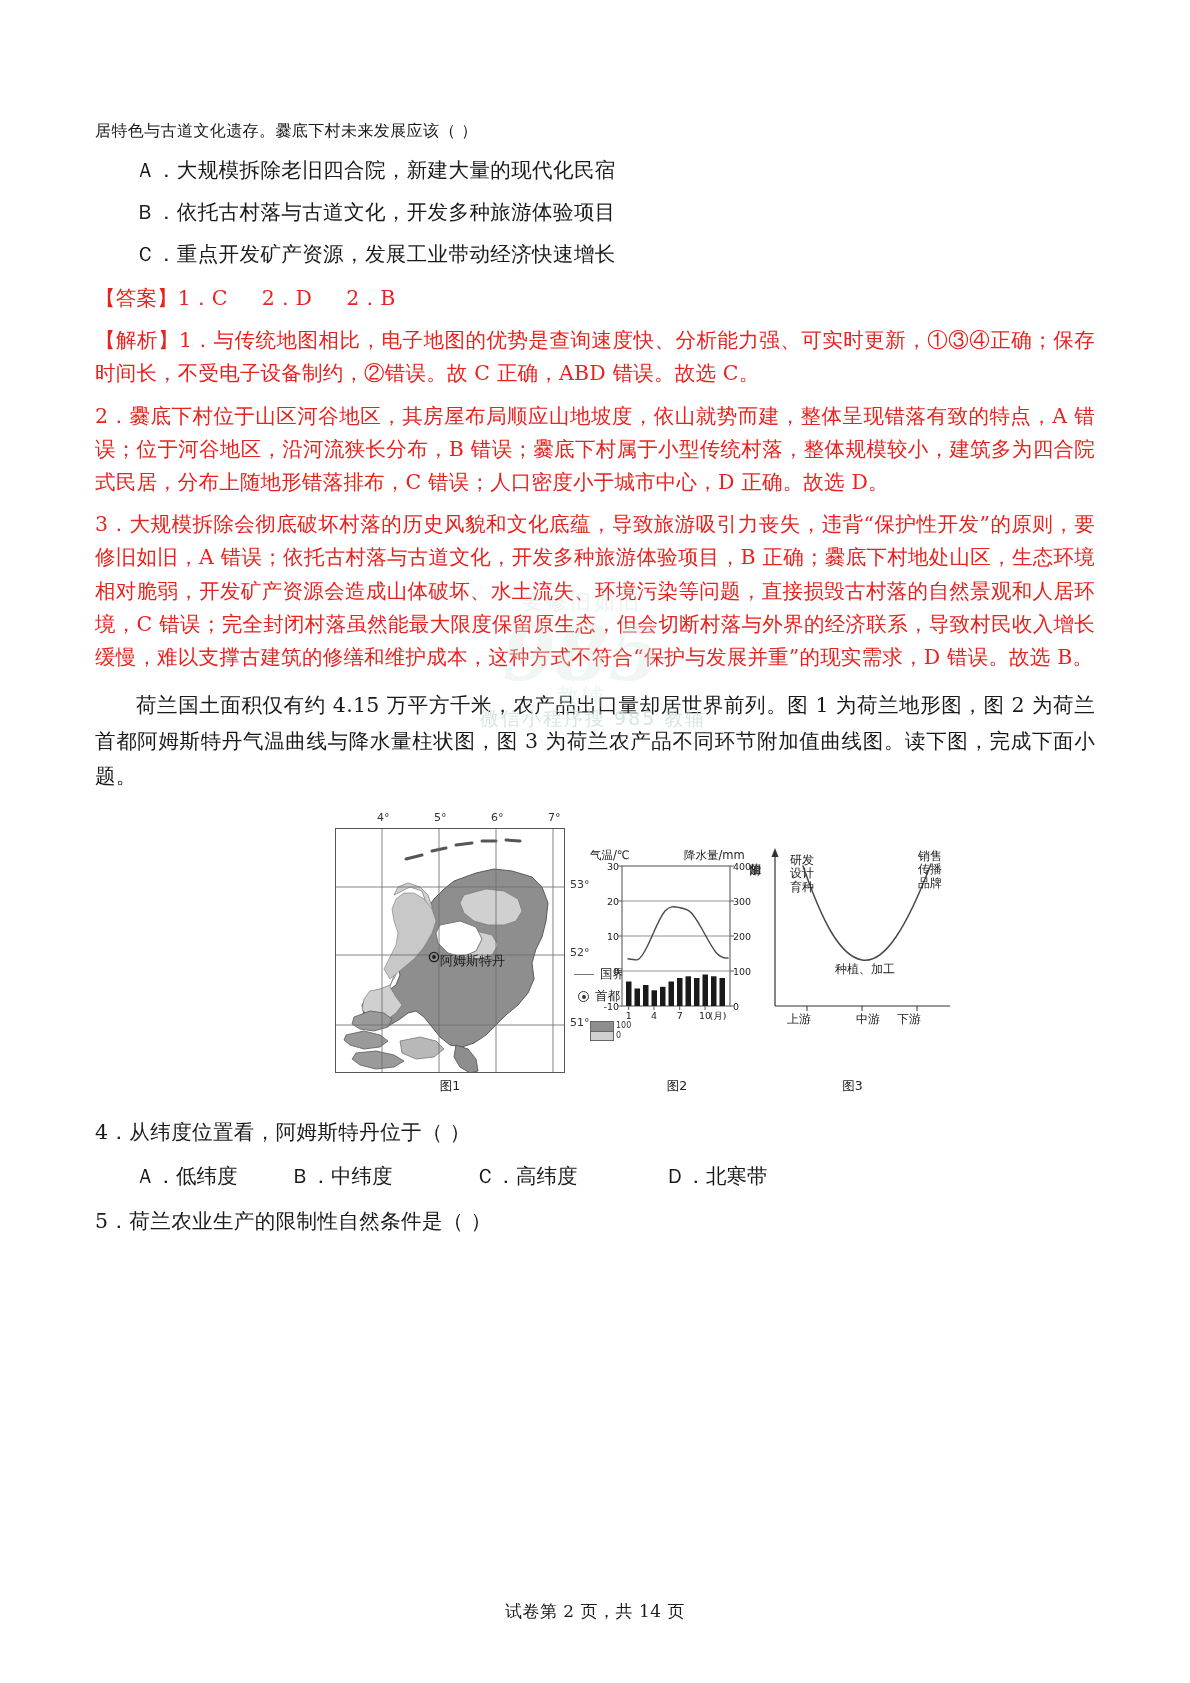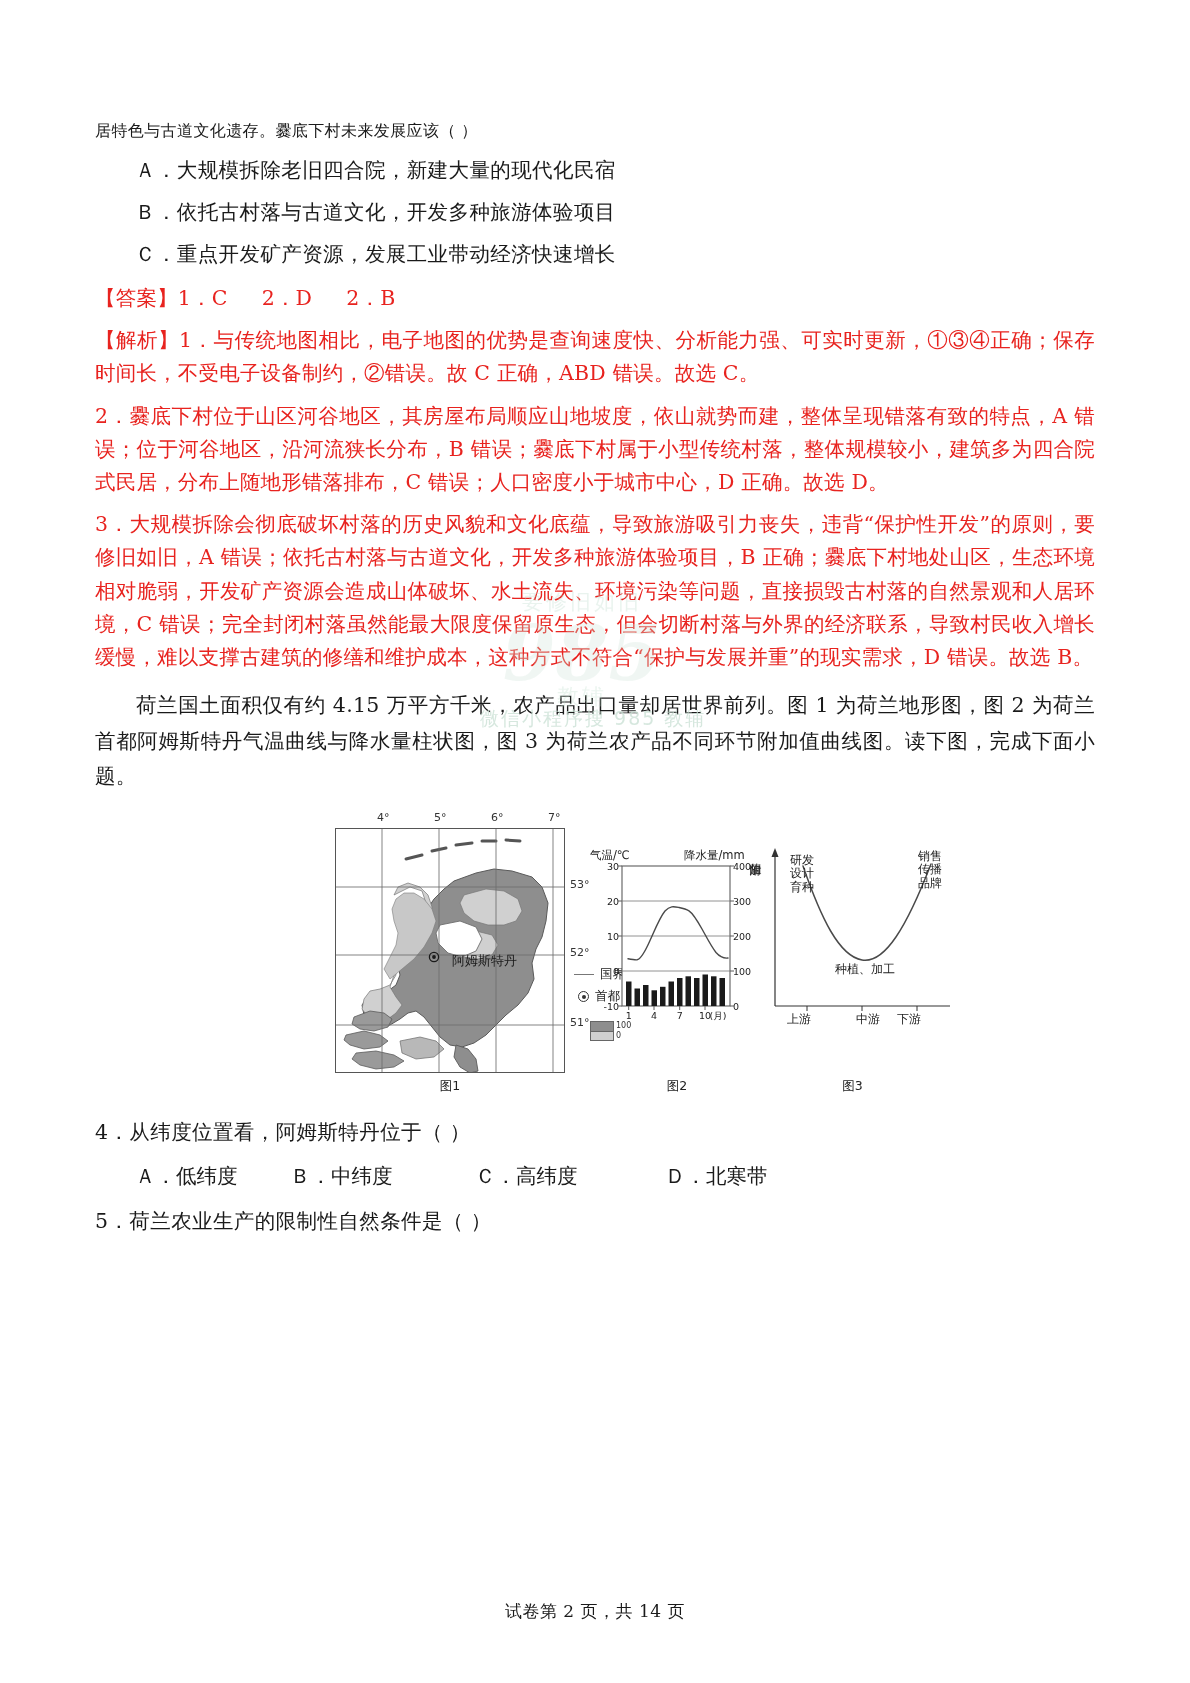--- a/index.html
+++ b/index.html
@@ -179,21 +179,20 @@
     font-family:"DejaVu Sans","Liberation Sans",sans-serif;
     font-size:8px; color:#333;
     margin-left:2px; line-height:10px;
   }
   .city-lab {
     position:absolute;
     font-family:"DejaVu Sans","Liberation Sans",sans-serif;
     font-size:13px;
     color:#1a1a1a;
     white-space:nowrap;
-    padding-left:12px;
   }
 
   
   .fig2 { position:absolute; left:445px; top:6px; width:190px; height:290px;margin-left:42px; }
   .fig2-cap {
     position:absolute; left:0; top:272px; width:190px;
     text-align:center;
     font-family:"DejaVu Sans","Liberation Sans",sans-serif;
     font-size:12.5px; color:#222;
   }

